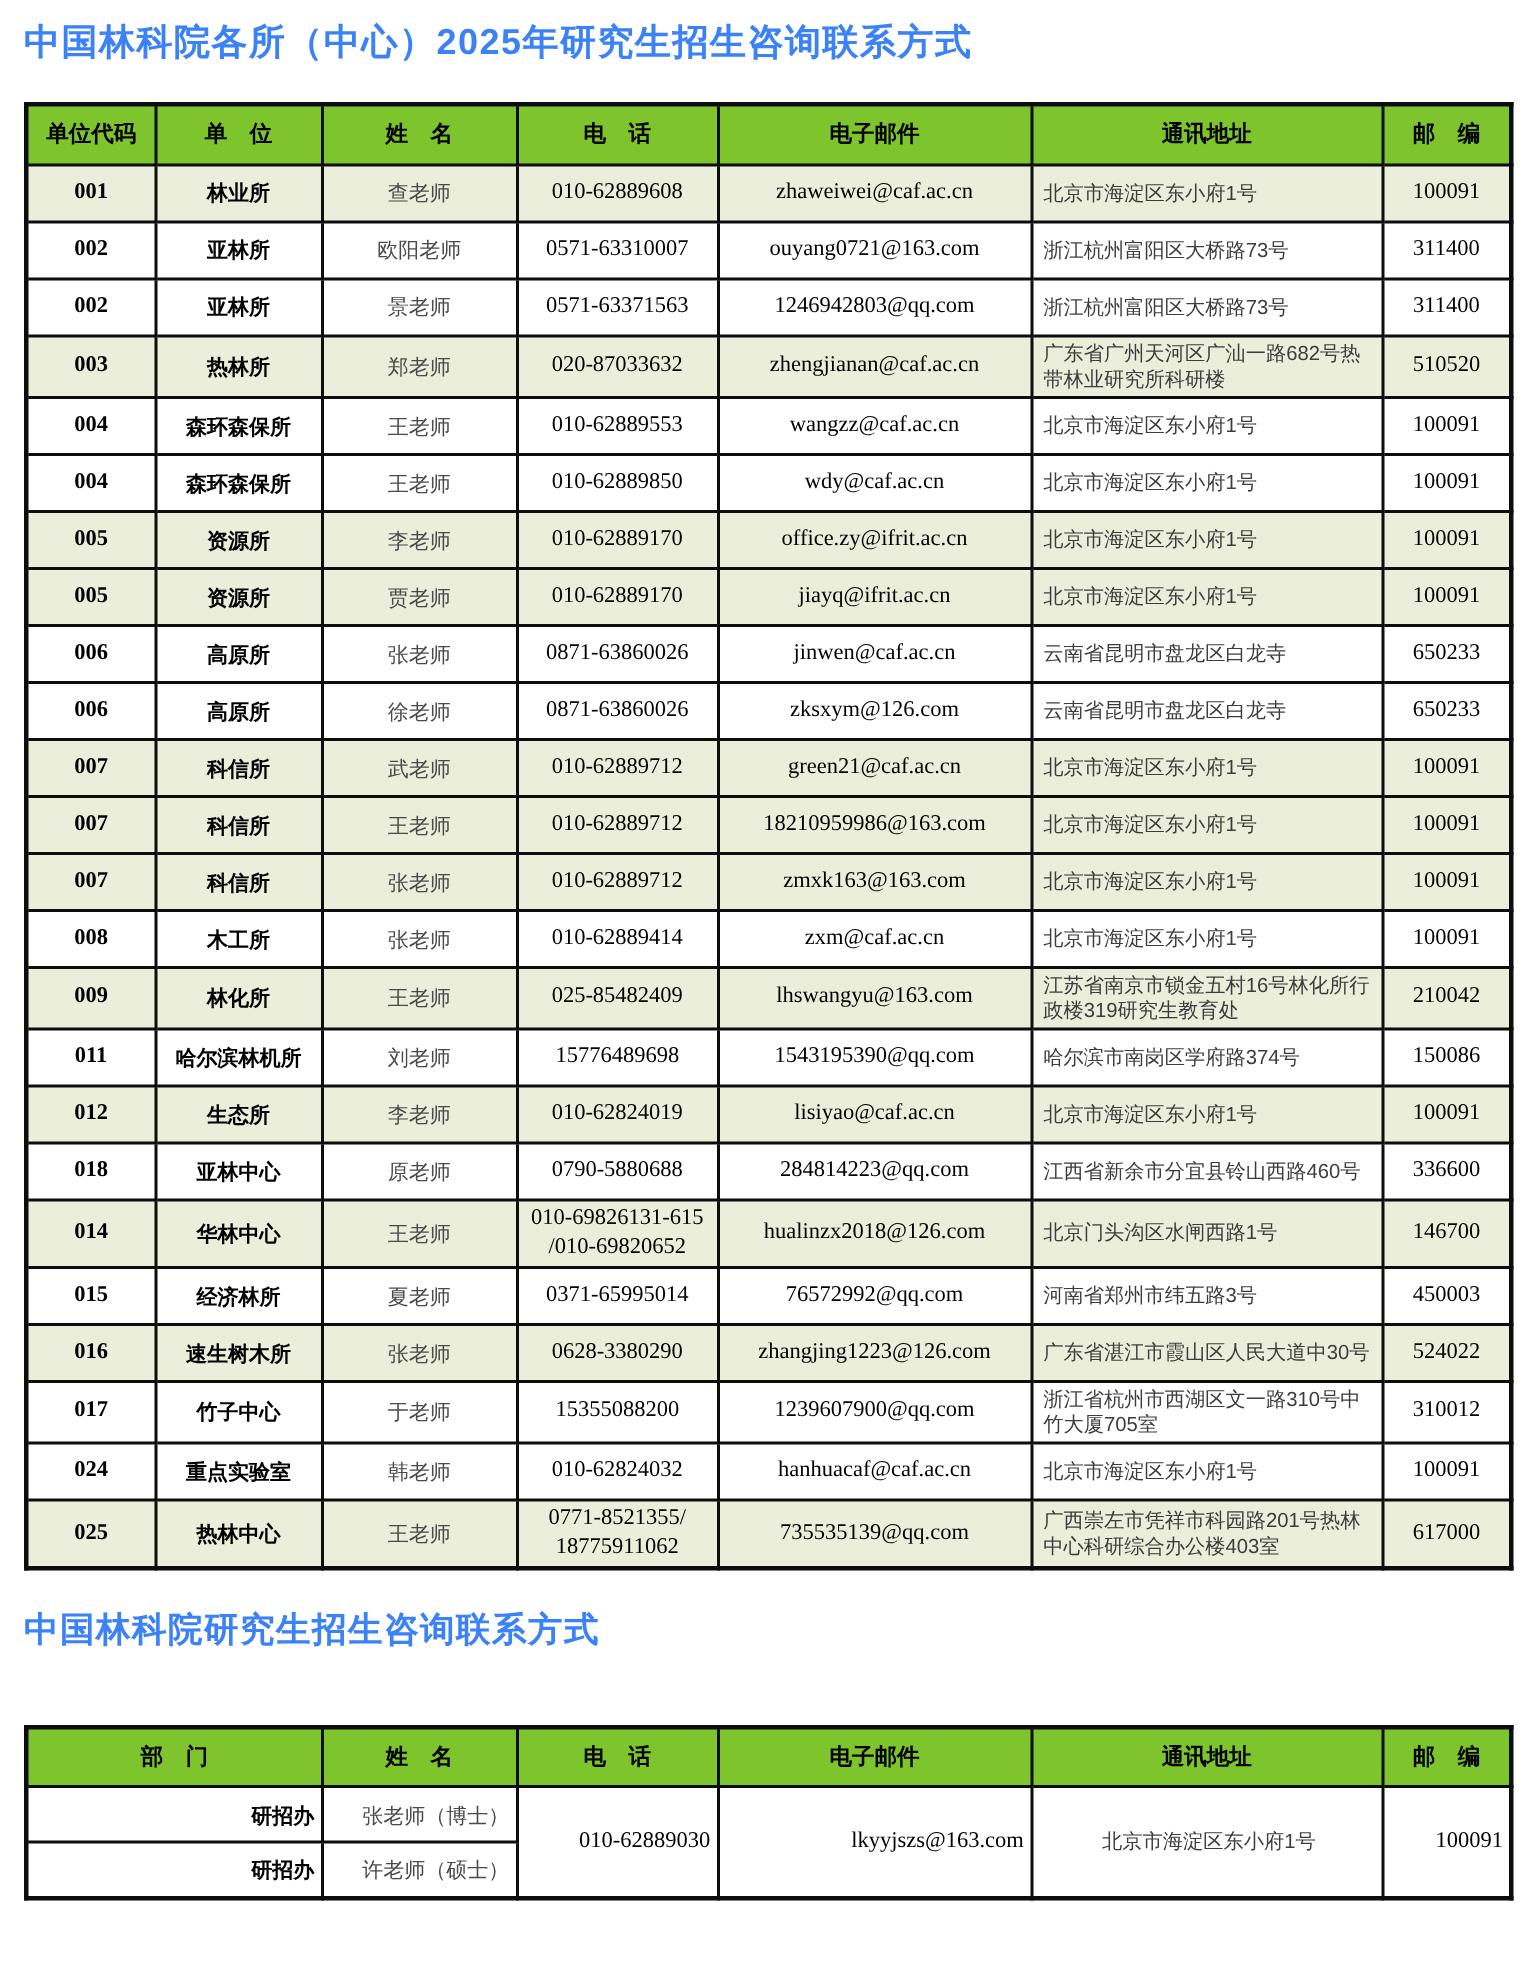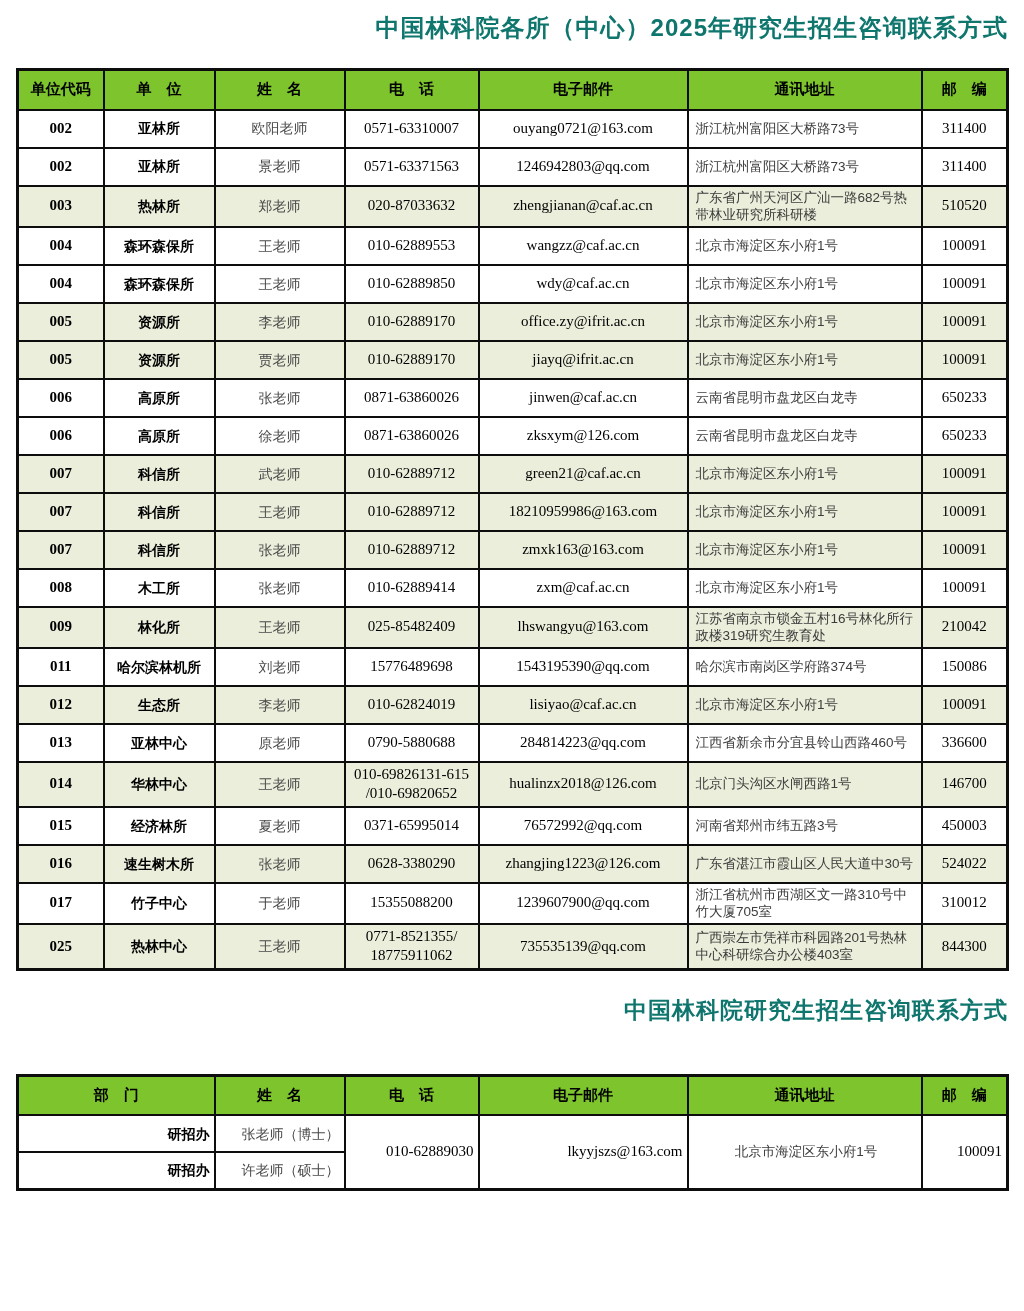--- a/index.html
+++ b/index.html
@@ -6,25 +6,25 @@
   html, body { background: #ffffff; }
   body {
     width: 1024px;
     height: 1311px;
     font-family: "Liberation Sans", sans-serif;
     color: #000;
     overflow: hidden;
   }
   .page { padding: 10px 16px 0 16px; }
   .doc-title {
-    text-align: right;
+    text-align: left;
     font-size: 24px;
     font-weight: 900;
     letter-spacing: 1px;
-    color: #0f766e;
+    color: #3b82f6;
     font-family: "Liberation Sans", sans-serif;
   }
   .title-1 { margin-top: 2px; margin-bottom: 24px; }
   .title-2 { margin-top: 24px; margin-bottom: 48px; font-size: 23px; }
 
   table {
     border-collapse: collapse;
     table-layout: fixed;
     width: 990px;
     margin: 0 auto;
@@ -95,20 +95,29 @@
         <th>单位代码</th>
         <th>单　位</th>
         <th>姓　名</th>
         <th>电　话</th>
         <th>电子邮件</th>
         <th>通讯地址</th>
         <th>邮　编</th>
       </tr>
     </thead>
     <tbody>
+        <tr class="shaded">
+          <td class="cell-code">001</td>
+          <td class="cell-unit">林业所</td>
+          <td class="cell-name">查老师</td>
+          <td class="cell-phone">010-62889608</td>
+          <td class="cell-email">zhaweiwei@caf.ac.cn</td>
+          <td class="cell-address">北京市海淀区东小府1号</td>
+          <td class="cell-postcode">100091</td>
+        </tr>
         <tr>
           <td class="cell-code">002</td>
           <td class="cell-unit">亚林所</td>
           <td class="cell-name">欧阳老师</td>
           <td class="cell-phone">0571-63310007</td>
           <td class="cell-email">ouyang0721@163.com</td>
           <td class="cell-address">浙江杭州富阳区大桥路73号</td>
           <td class="cell-postcode">311400</td>
         </tr>
         <tr>
@@ -240,21 +249,21 @@
         <tr class="shaded">
           <td class="cell-code">012</td>
           <td class="cell-unit">生态所</td>
           <td class="cell-name">李老师</td>
           <td class="cell-phone">010-62824019</td>
           <td class="cell-email">lisiyao@caf.ac.cn</td>
           <td class="cell-address">北京市海淀区东小府1号</td>
           <td class="cell-postcode">100091</td>
         </tr>
         <tr>
-          <td class="cell-code">013</td>
+          <td class="cell-code">018</td>
           <td class="cell-unit">亚林中心</td>
           <td class="cell-name">原老师</td>
           <td class="cell-phone">0790-5880688</td>
           <td class="cell-email">284814223@qq.com</td>
           <td class="cell-address">江西省新余市分宜县铃山西路460号</td>
           <td class="cell-postcode">336600</td>
         </tr>
         <tr class="shaded">
           <td class="cell-code">014</td>
           <td class="cell-unit">华林中心</td>
@@ -285,29 +294,38 @@
         </tr>
         <tr>
           <td class="cell-code">017</td>
           <td class="cell-unit">竹子中心</td>
           <td class="cell-name">于老师</td>
           <td class="cell-phone">15355088200</td>
           <td class="cell-email">1239607900@qq.com</td>
           <td class="cell-address">浙江省杭州市西湖区文一路310号中竹大厦705室</td>
           <td class="cell-postcode">310012</td>
         </tr>
+        <tr>
+          <td class="cell-code">024</td>
+          <td class="cell-unit">重点实验室</td>
+          <td class="cell-name">韩老师</td>
+          <td class="cell-phone">010-62824032</td>
+          <td class="cell-email">hanhuacaf@caf.ac.cn</td>
+          <td class="cell-address">北京市海淀区东小府1号</td>
+          <td class="cell-postcode">100091</td>
+        </tr>
         <tr class="shaded">
           <td class="cell-code">025</td>
           <td class="cell-unit">热林中心</td>
           <td class="cell-name">王老师</td>
           <td class="cell-phone">0771-8521355/
 18775911062</td>
           <td class="cell-email">735535139@qq.com</td>
           <td class="cell-address">广西崇左市凭祥市科园路201号热林中心科研综合办公楼403室</td>
-          <td class="cell-postcode">844300</td>
+          <td class="cell-postcode">617000</td>
         </tr>
       </tbody>
   </table>
 
   <h1 class="doc-title title-2">中国林科院研究生招生咨询联系方式</h1>
 
   <table class="t2">
     <colgroup>
       <col style="width:197px">
         <col style="width:130px">

